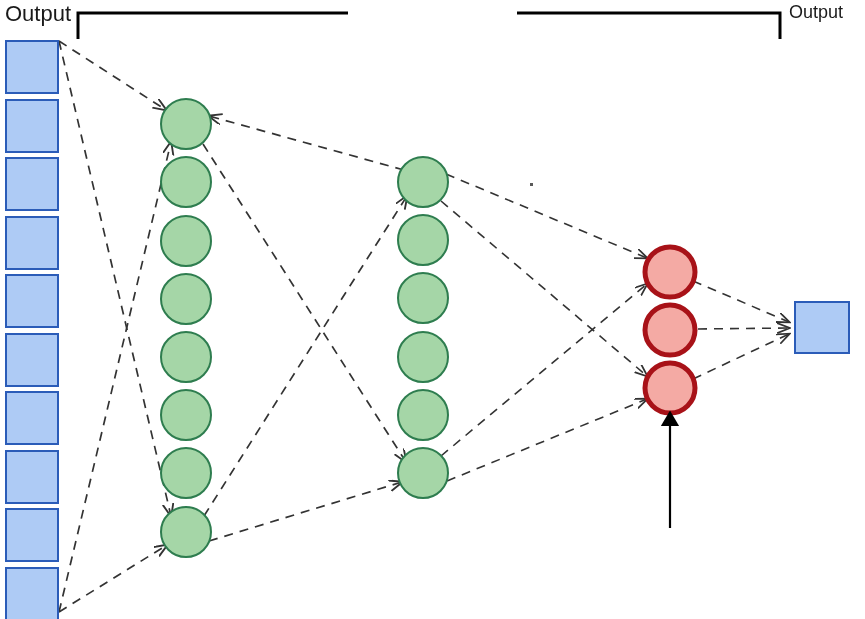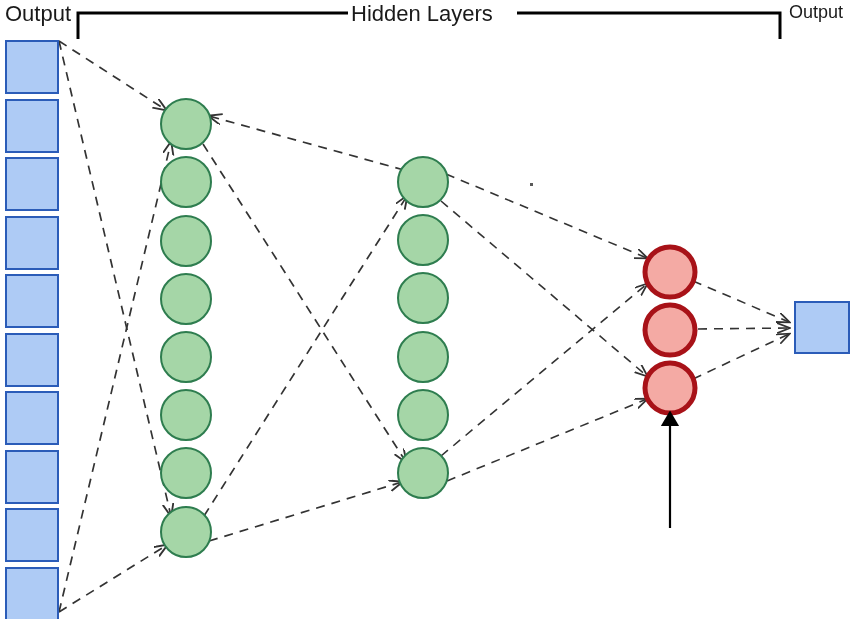--- a/index.html
+++ b/index.html
@@ -145,18 +145,17 @@
 
     <g id="output-layer">
       <rect x="795" y="302" width="54" height="51" fill="#aecbf5" stroke="#2b5cb8" stroke-width="2"></rect>
     </g>
 
     <line id="embeddings-arrow" x1="670" y1="528" x2="670" y2="421" stroke="#000000" stroke-width="2.2" marker-end="url(#arrow-solid)"></line>
   </svg>
 
   <div class="dia-label" id="label-input">Output</div>
 
-  <div class="dia-label" id="label-hidden">Hidden Layers</div>
 
   <div class="dia-label" id="label-output">Output</div>
 
 
 </div>
 
 </body></html>

